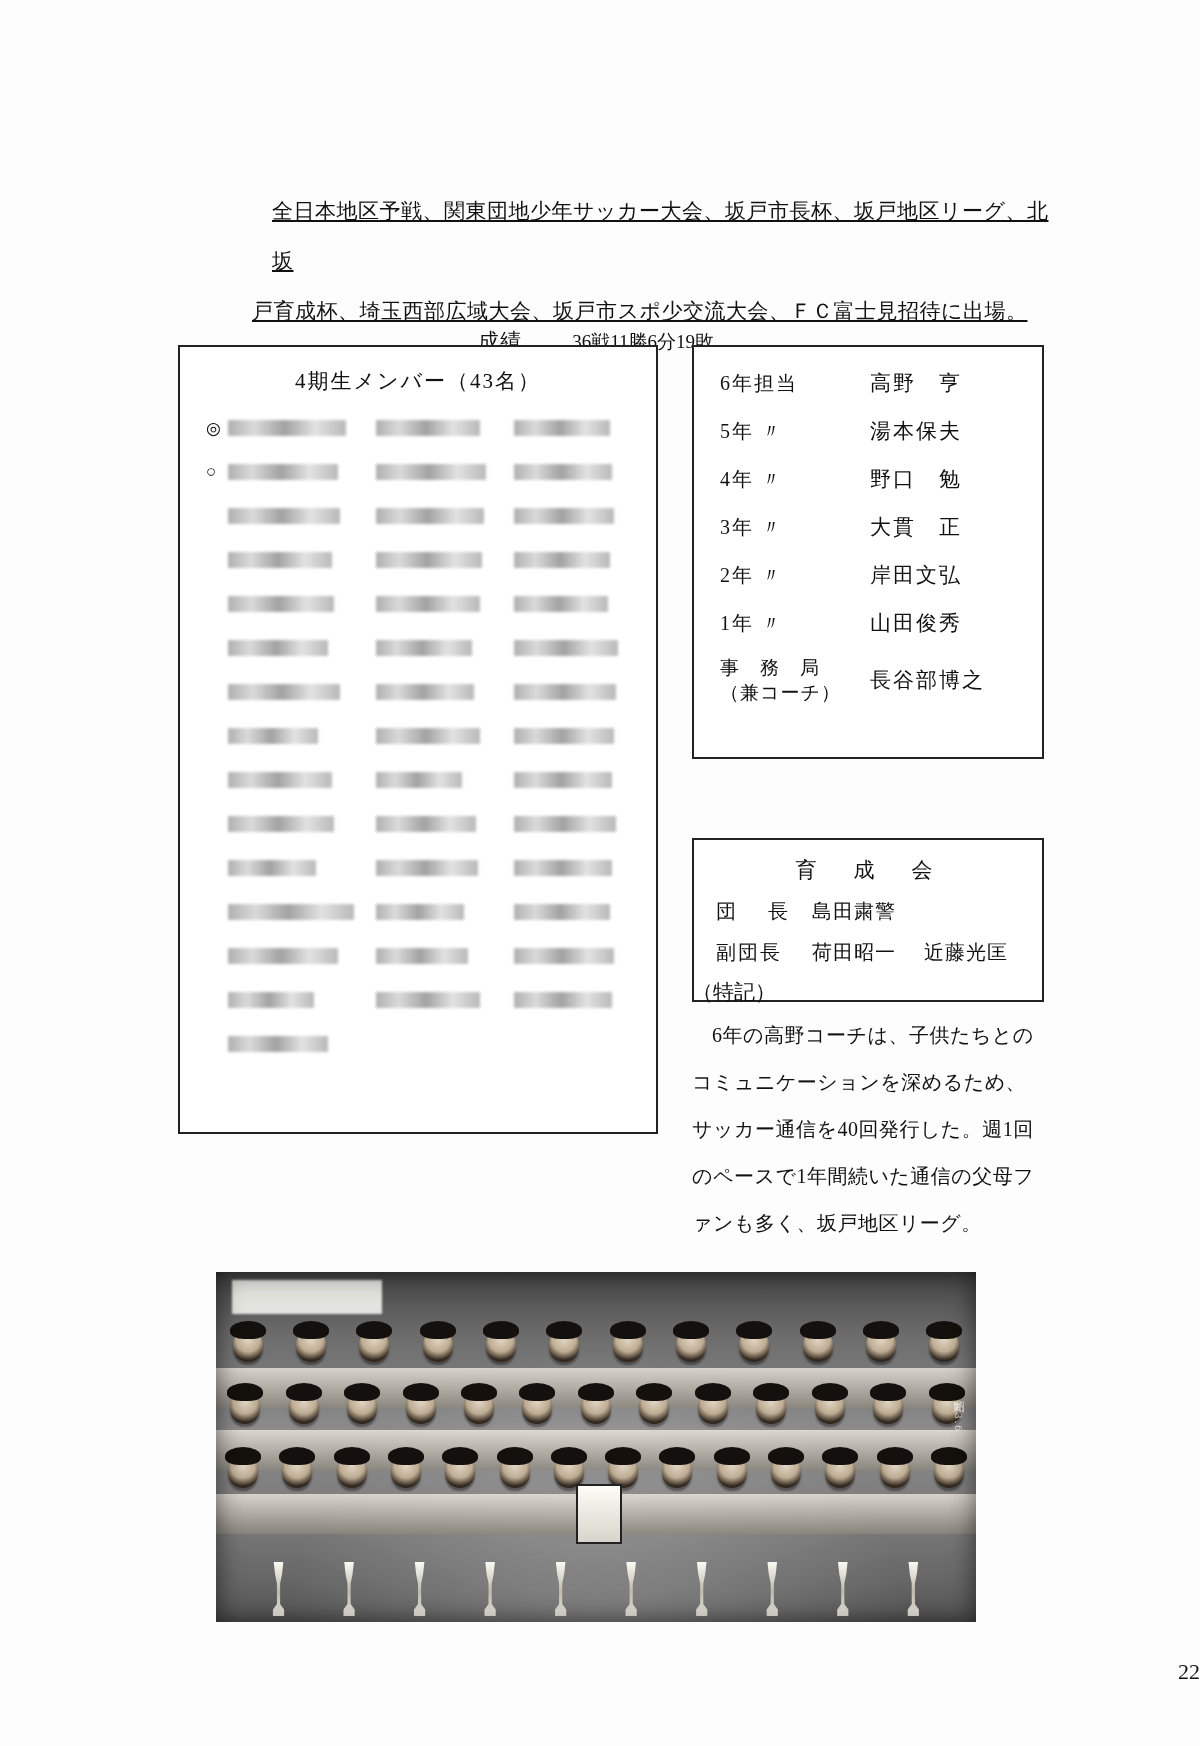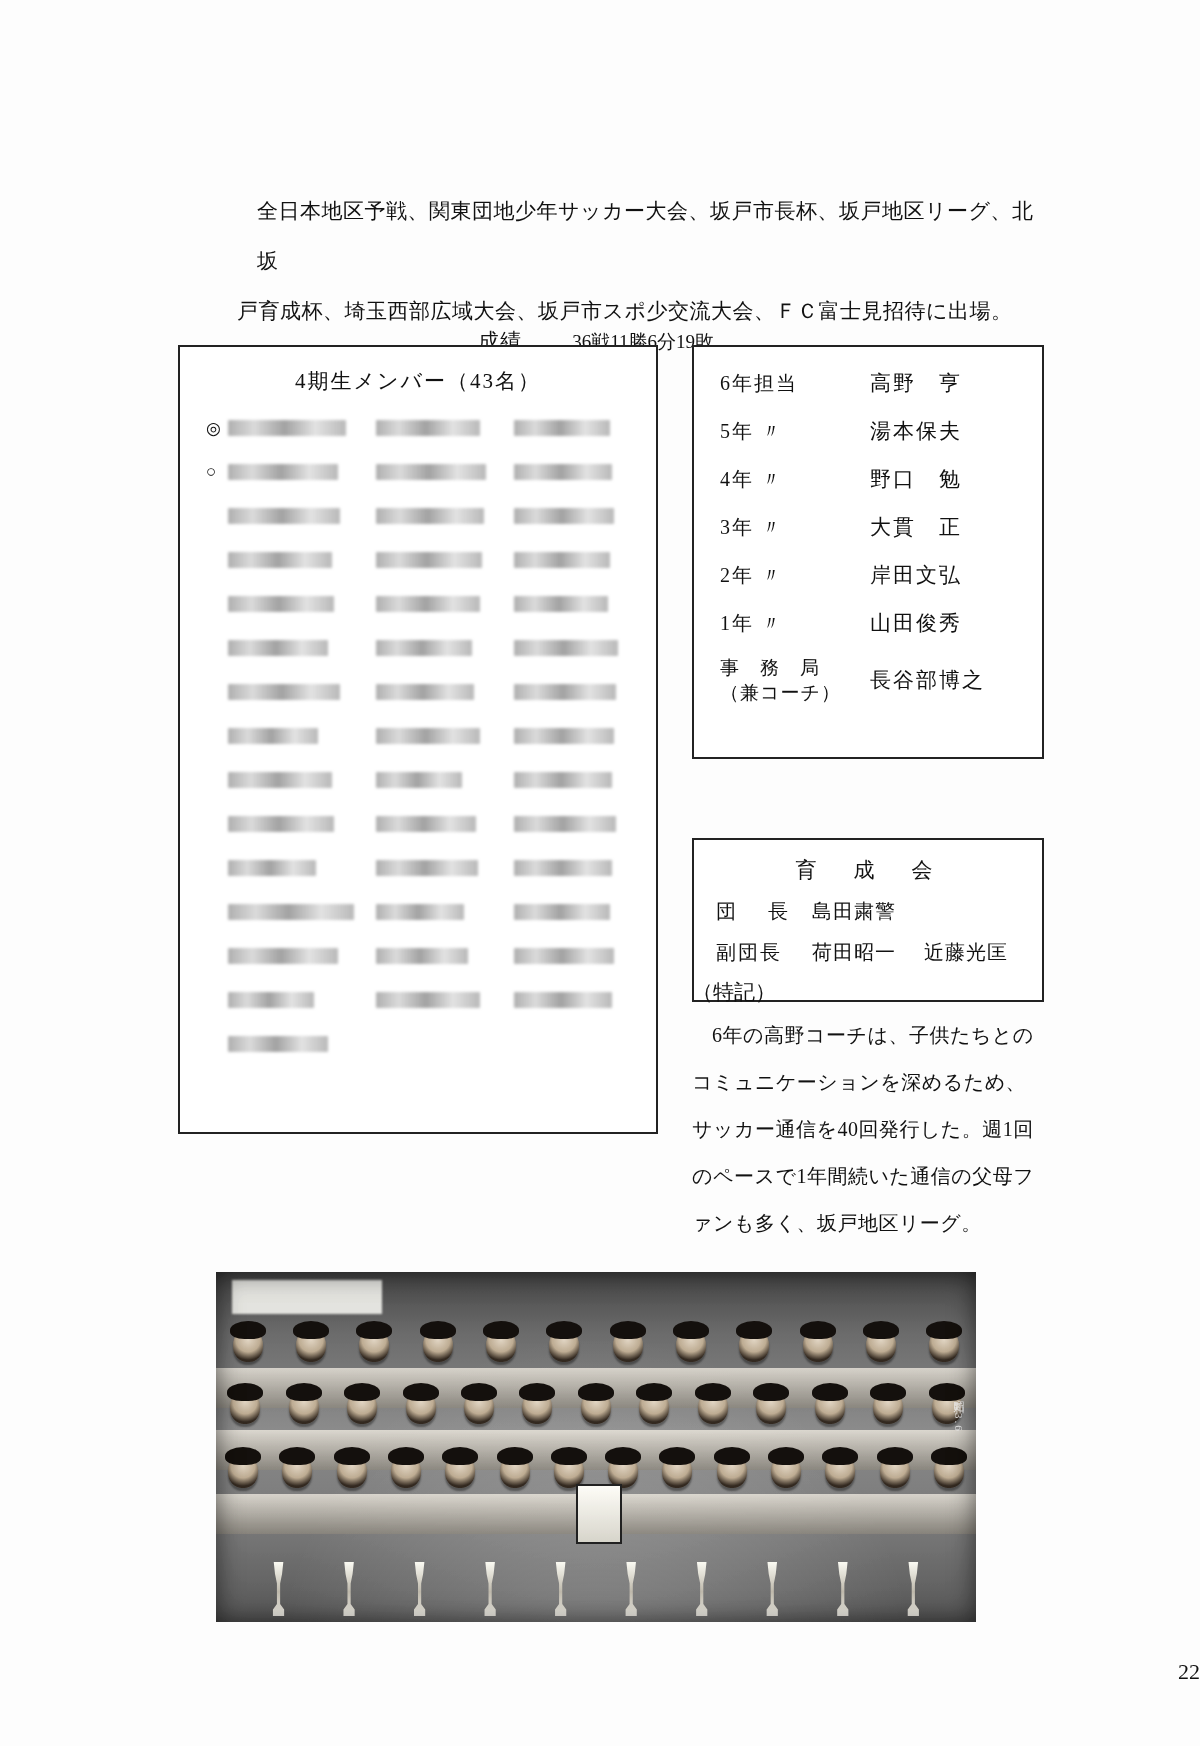--- a/index.html
+++ b/index.html
@@ -19,27 +19,28 @@
     position: absolute;
     left: 0; top: 0;
     width: 1200px;
     height: 1746px;
     background: #fdfdfd;
   }
 
   
   .intro {
     position: absolute;
-    left: 257px;
+    left: 272px;
     top: 186px;
     width: 790px;
     font-size: 21px;
     line-height: 50px;
     letter-spacing: 0.5px;
     text-align: left;
+    text-decoration: underline;
   }
   .intro .line2 { display: block; margin-left: -20px; }
 
   .record {
     position: absolute;
     left: 478px;
     top: 283px;
     font-size: 21px;
     letter-spacing: 1px;
     margin-top: 44px;

